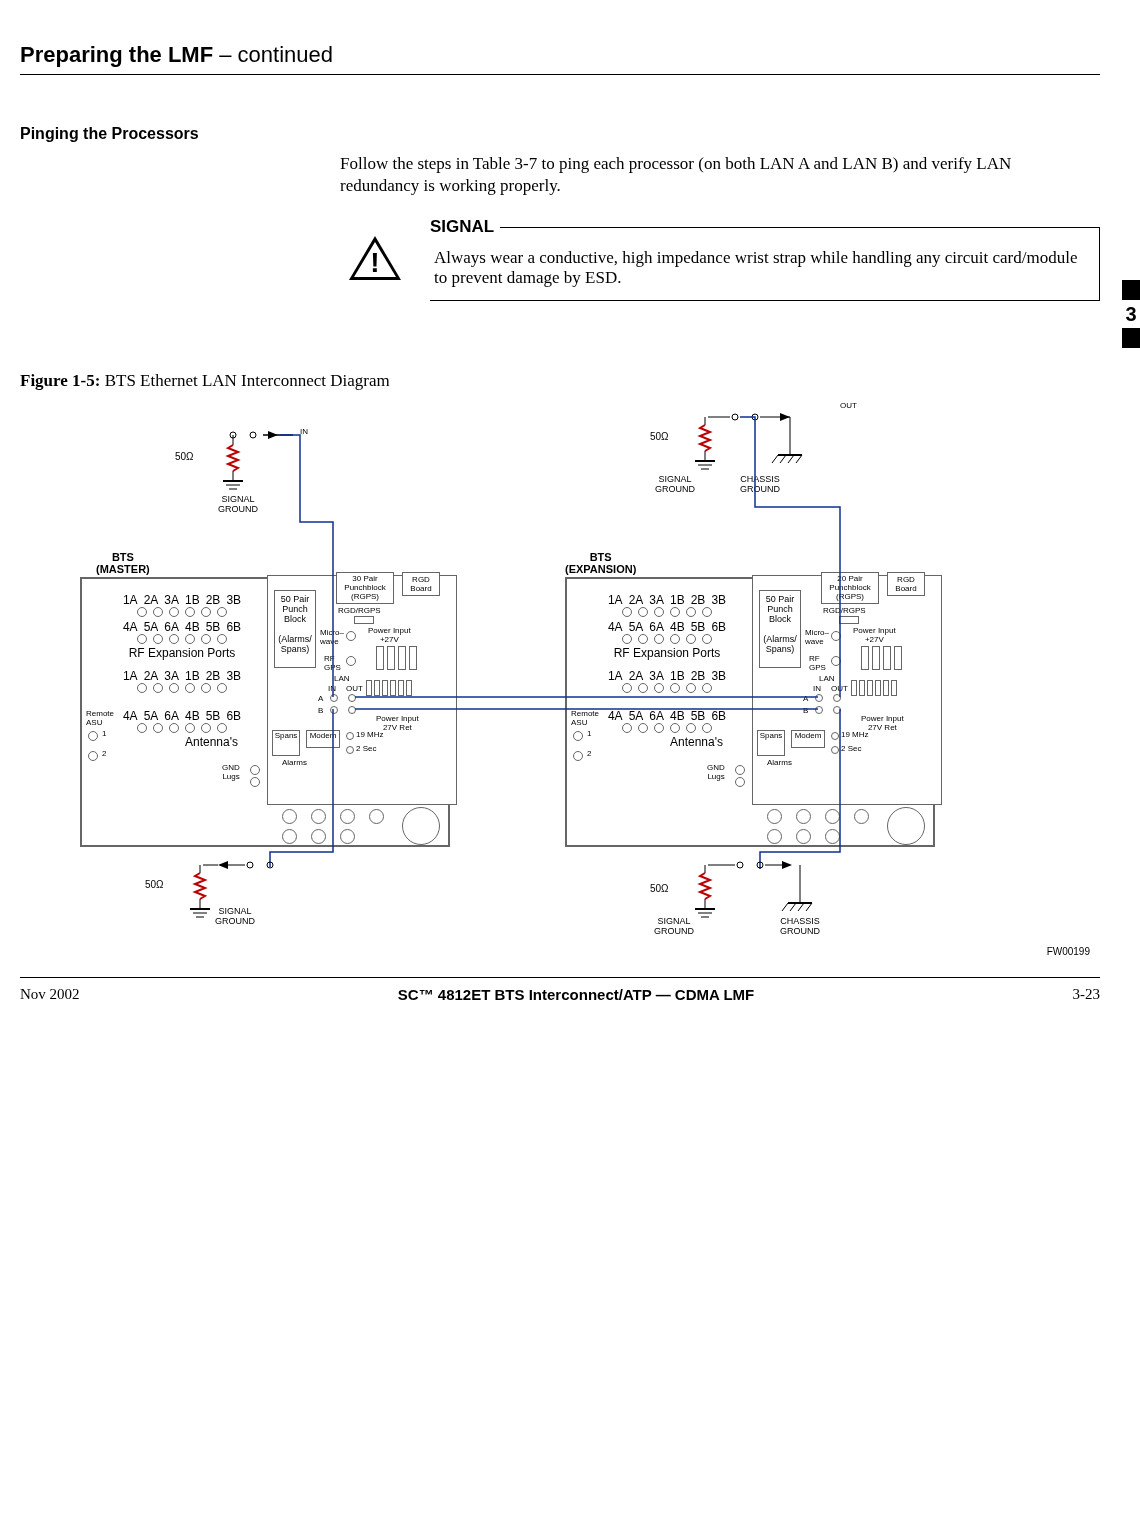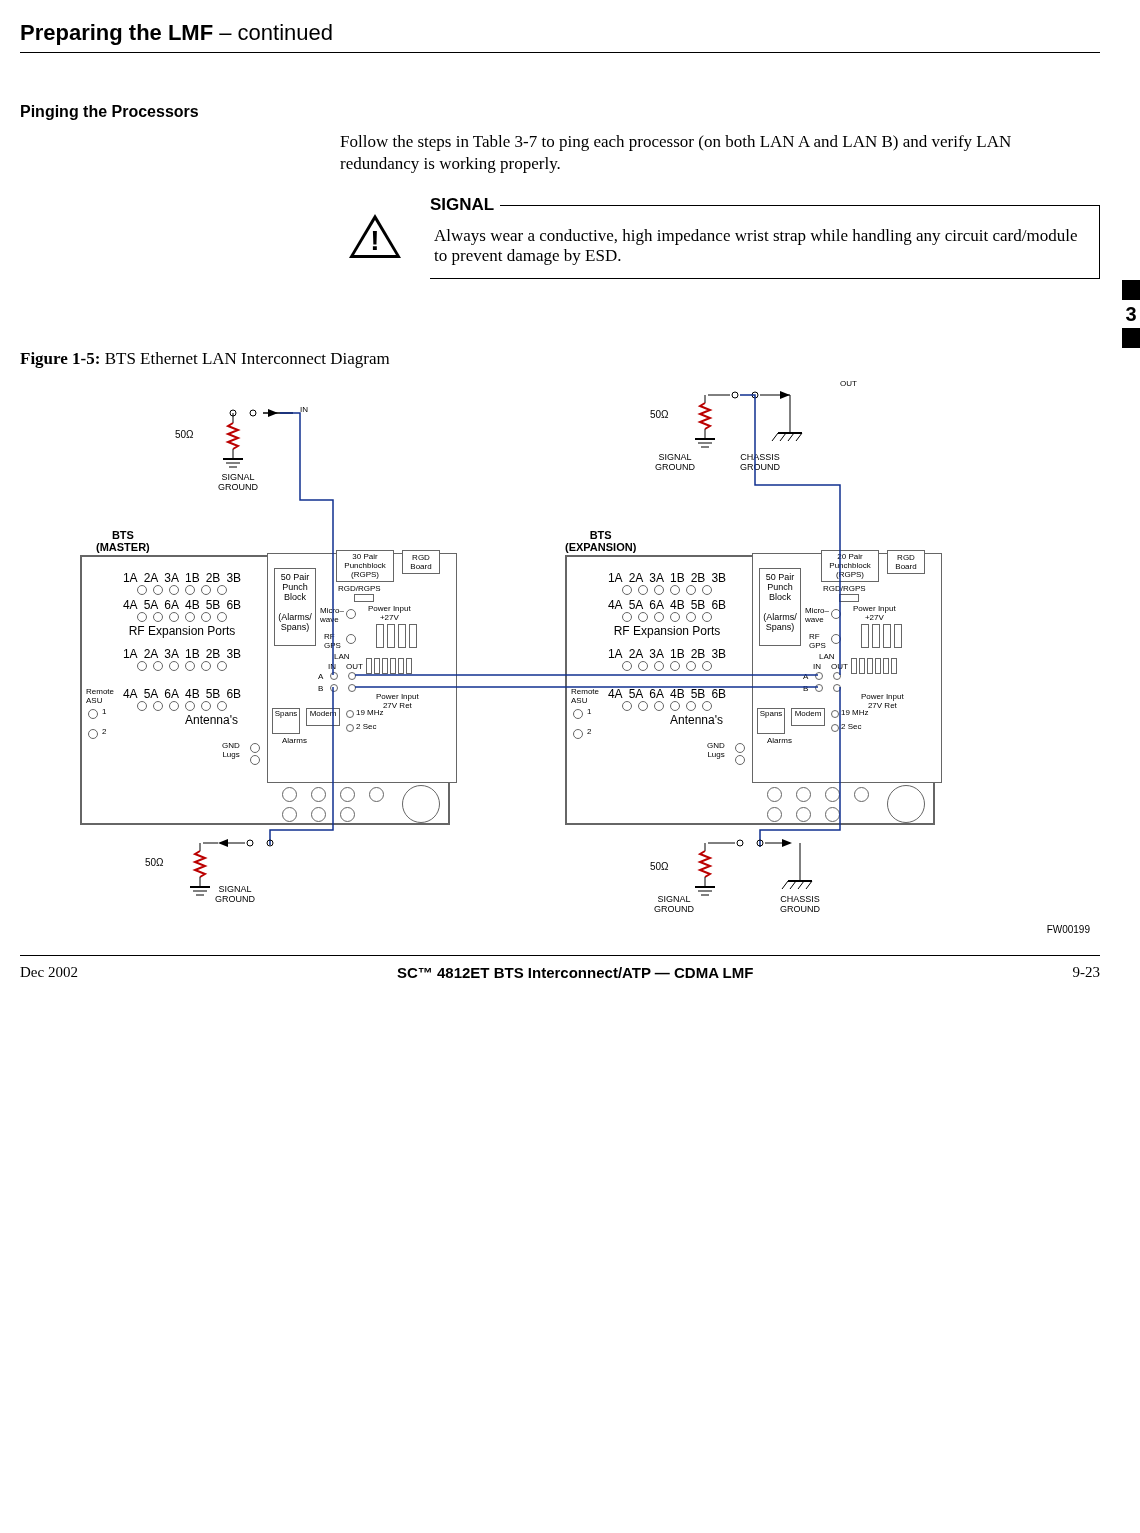--- a/index.html
+++ b/index.html
@@ -13,20 +13,21 @@
   .page {
     padding: 20px 40px 0 20px;
     box-sizing: border-box;
   }
   .header-title {
     font-family: Arial, Helvetica, sans-serif;
     font-size: 22px;
     padding-bottom: 6px;
     border-bottom: 1px solid #000;
     margin-bottom: 50px;
+    margin-top: 22px;
   }
   .header-title .bold { font-weight: bold; }
   .section-heading {
     font-family: Arial, Helvetica, sans-serif;
     font-weight: bold;
     font-size: 16px;
     margin-bottom: 10px;
   }
   .body-block {
     margin-left: 320px;
@@ -667,18 +668,18 @@
   <div class="small-label" style="left:630px;top:486px;font-size:10px;">50Ω</div>
   <div class="sig-gnd-lbl" style="left:634px;top:520px;white-space:pre;">SIGNAL
 GROUND</div>
   <div class="sig-gnd-lbl" style="left:760px;top:520px;white-space:pre;">CHASSIS
 GROUND</div>
 
   <div class="fwcode">FW00199</div>
 </div>
 
 <div class="footer">
-  <span>Dec 2002</span>
+  <span>Nov 2002</span>
   <span class="center">SC™ 4812ET BTS Interconnect/ATP — CDMA LMF</span>
-  <span>9-23</span>
+  <span>3-23</span>
 </div>
 
 </div>
 
 </body></html>

